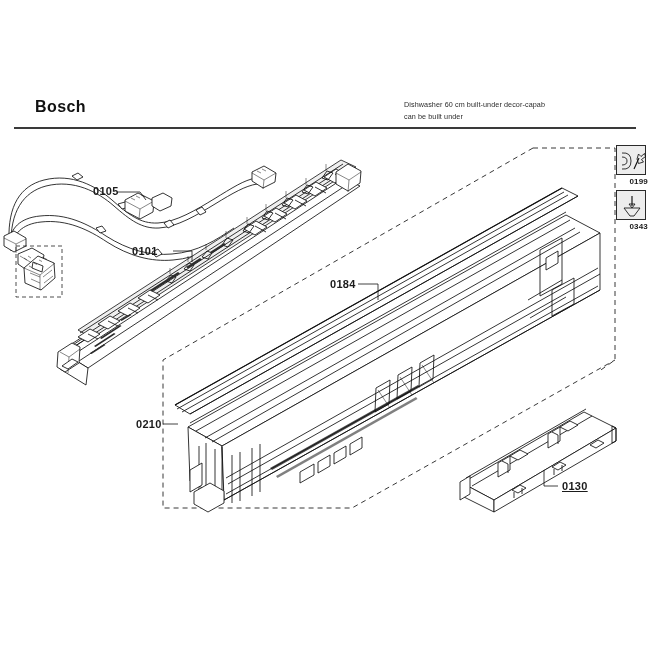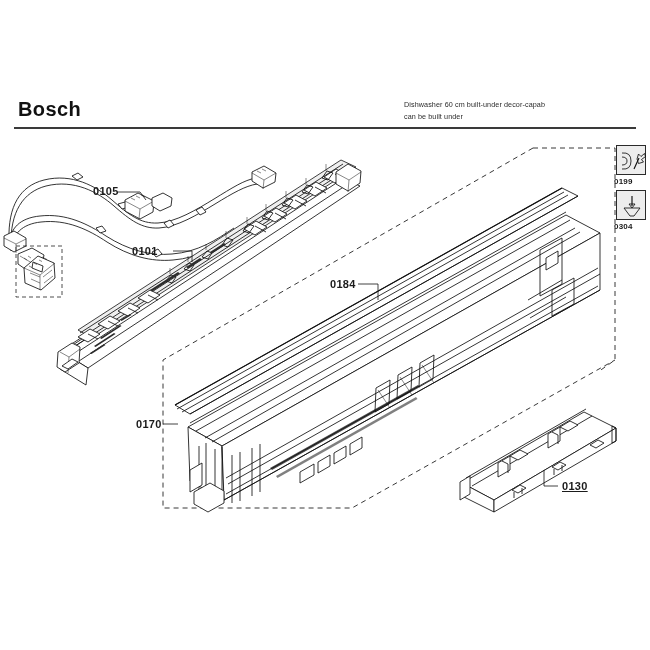--- a/index.html
+++ b/index.html
@@ -7,43 +7,43 @@
   body{
     width:650px;height:650px;overflow:hidden;
     font-family:"Liberation Sans","DejaVu Sans",sans-serif;
     color:#000;
     position:relative;
   }
   #sheet{position:absolute;left:0;top:0;width:650px;height:650px;background:#fff;}
 
   
   .brand{
-    position:absolute;left:18px;top:98px;
-    font-size:20px;font-weight:bold;letter-spacing:.4px;
+    position:absolute;left:35px;top:98px;
+    font-size:16px;font-weight:bold;letter-spacing:.4px;
     color:#111;
   }
   .hdr-text{
     position:absolute;right:16px;top:99px;width:230px;
     text-align:left;
     font-size:7.2px;font-weight:normal;line-height:12px;
     color:#2b2b2b;letter-spacing:.1px;
   }
   .hdr-rule{
     position:absolute;left:14px;top:127px;width:622px;height:2px;
     background:#3a3a3a;
   }
 
   
   .iconbox{
     position:absolute;width:30px;height:30px;
     border:1px solid #2a2a2a;background:#ededed;
     box-sizing:border-box;
   }
   .iconcap{
-    position:absolute;width:34px;text-align:left;
+    position:absolute;width:34px;text-align:right;
     font-size:8px;font-weight:bold;color:#1a1a1a;letter-spacing:.2px;
   }
 
   
   .lab{
     position:absolute;font-size:11px;font-weight:bold;
     color:#1b1b1b;letter-spacing:.3px;white-space:nowrap;
   }
 
   svg{position:absolute;left:0;top:0;width:650px;height:650px;overflow:visible;}
@@ -80,21 +80,21 @@
   </div>
   <div class="iconcap" style="left:614px;top:177px;">0199</div>
 
   <div class="iconbox" style="left:616px;top:190px;">
     <svg viewBox="0 0 30 30" style="position:absolute;left:0;top:0;width:30px;height:30px;">
       <path class="ln2" d="M15 5 L15 15"></path>
       <path class="ln" d="M12 13 L15 17 L18 13 Z"></path>
       <path class="ln" d="M7 17 L23 17 L17 25 L13 25 Z"></path>
     </svg>
   </div>
-  <div class="iconcap" style="left:614px;top:222px;">0304</div>
+  <div class="iconcap" style="left:614px;top:222px;">0343</div>
 
   <svg viewBox="0 0 650 650">
 
     <g>
       <path class="dash" d="M533,148 L615,148 L615,360 L598,372"></path>
       <path class="dash" d="M533,148 L163,360 L163,508 L352,508 L615,360"></path>
     </g>
 
     <g>
 
@@ -315,16 +315,16 @@
       <path class="leader" d="M358,284 L378,284 L378,300"></path>
       <path class="leader" d="M163,424 L178,424"></path>
       <path class="leader" d="M558,486 L544,486 L544,470"></path>
     </g>
 
   </svg>
 
   <div class="lab" style="left:93px;top:185px;">0105</div>
   <div class="lab" style="left:132px;top:245px;">0101</div>
   <div class="lab" style="left:330px;top:278px;">0184</div>
-  <div class="lab" style="left:136px;top:418px;">0170</div>
+  <div class="lab" style="left:136px;top:418px;">0210</div>
   <div class="lab" style="left:562px;top:480px;text-decoration:underline;">0130</div>
 
 </div>
 
 </body></html>

